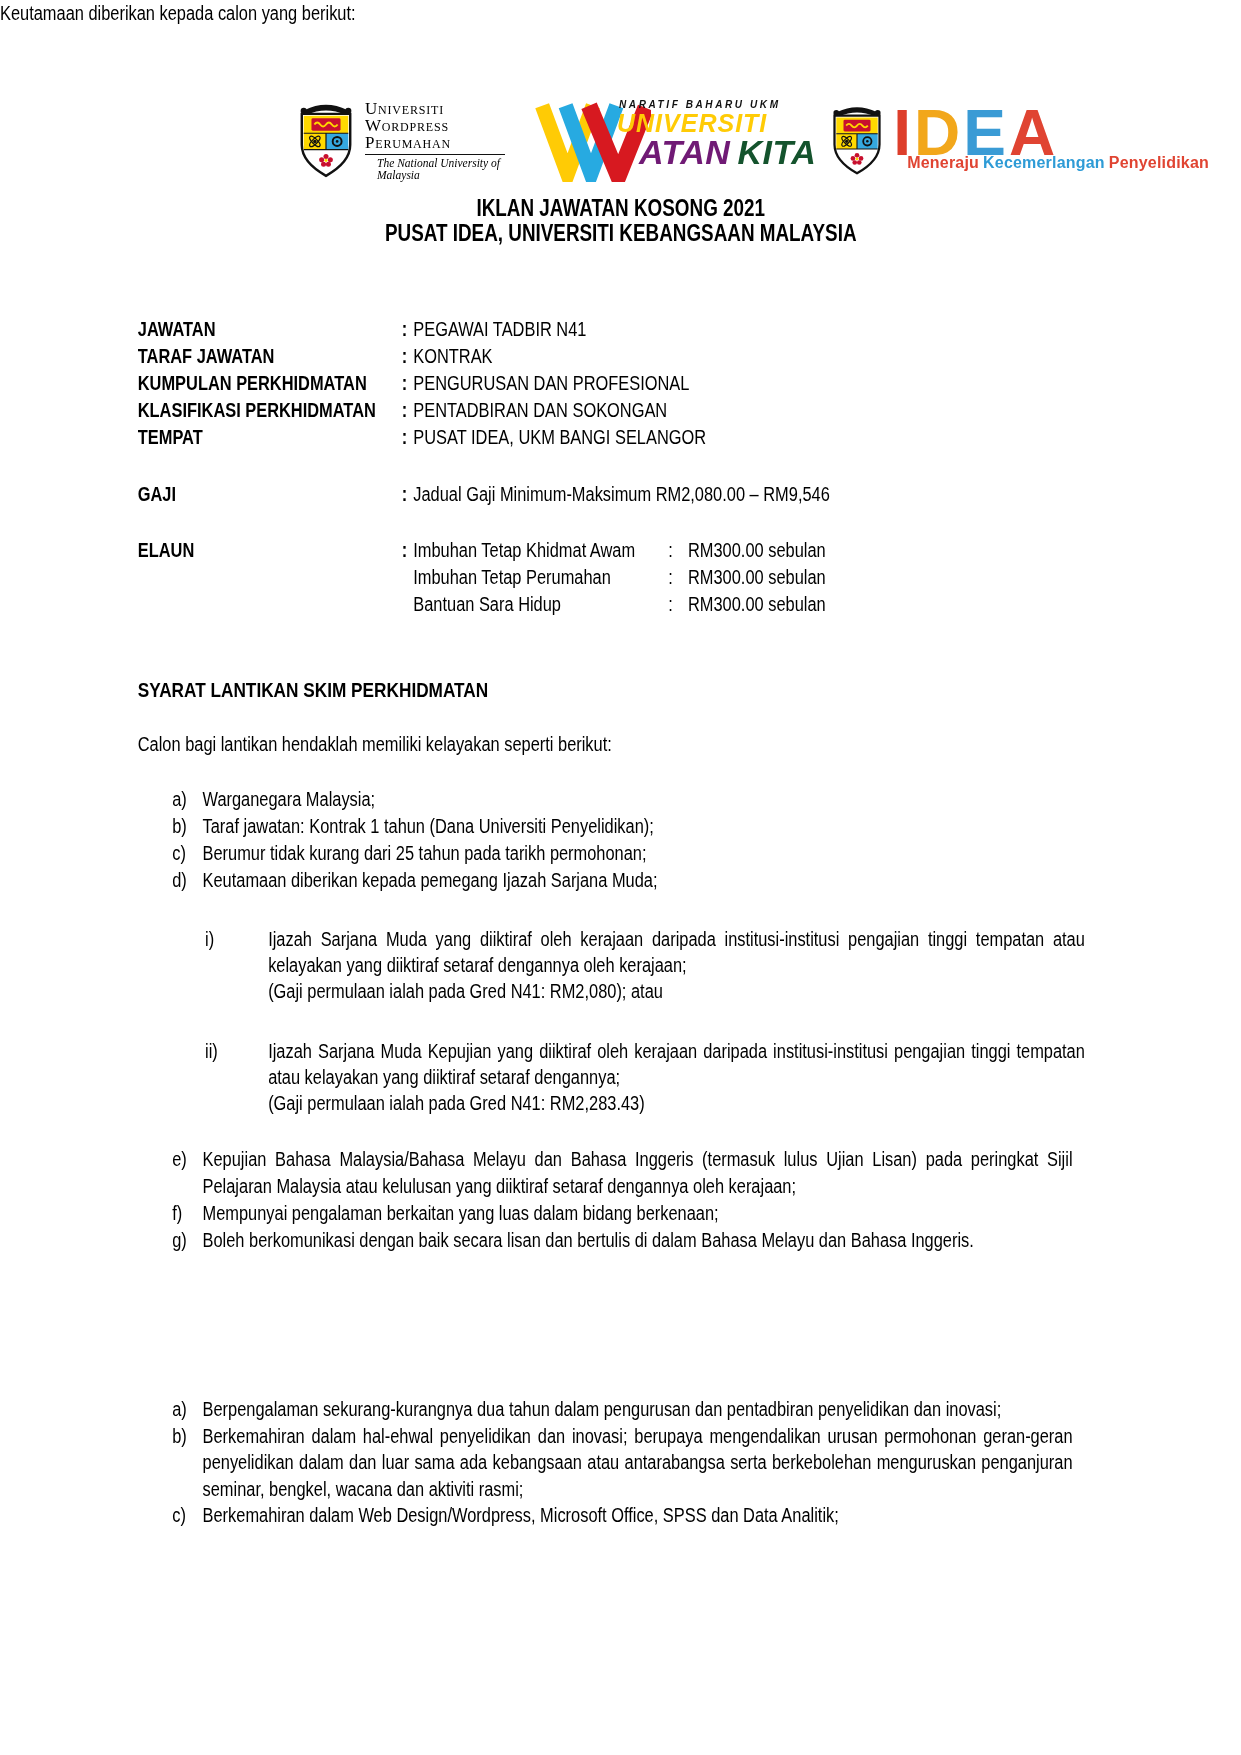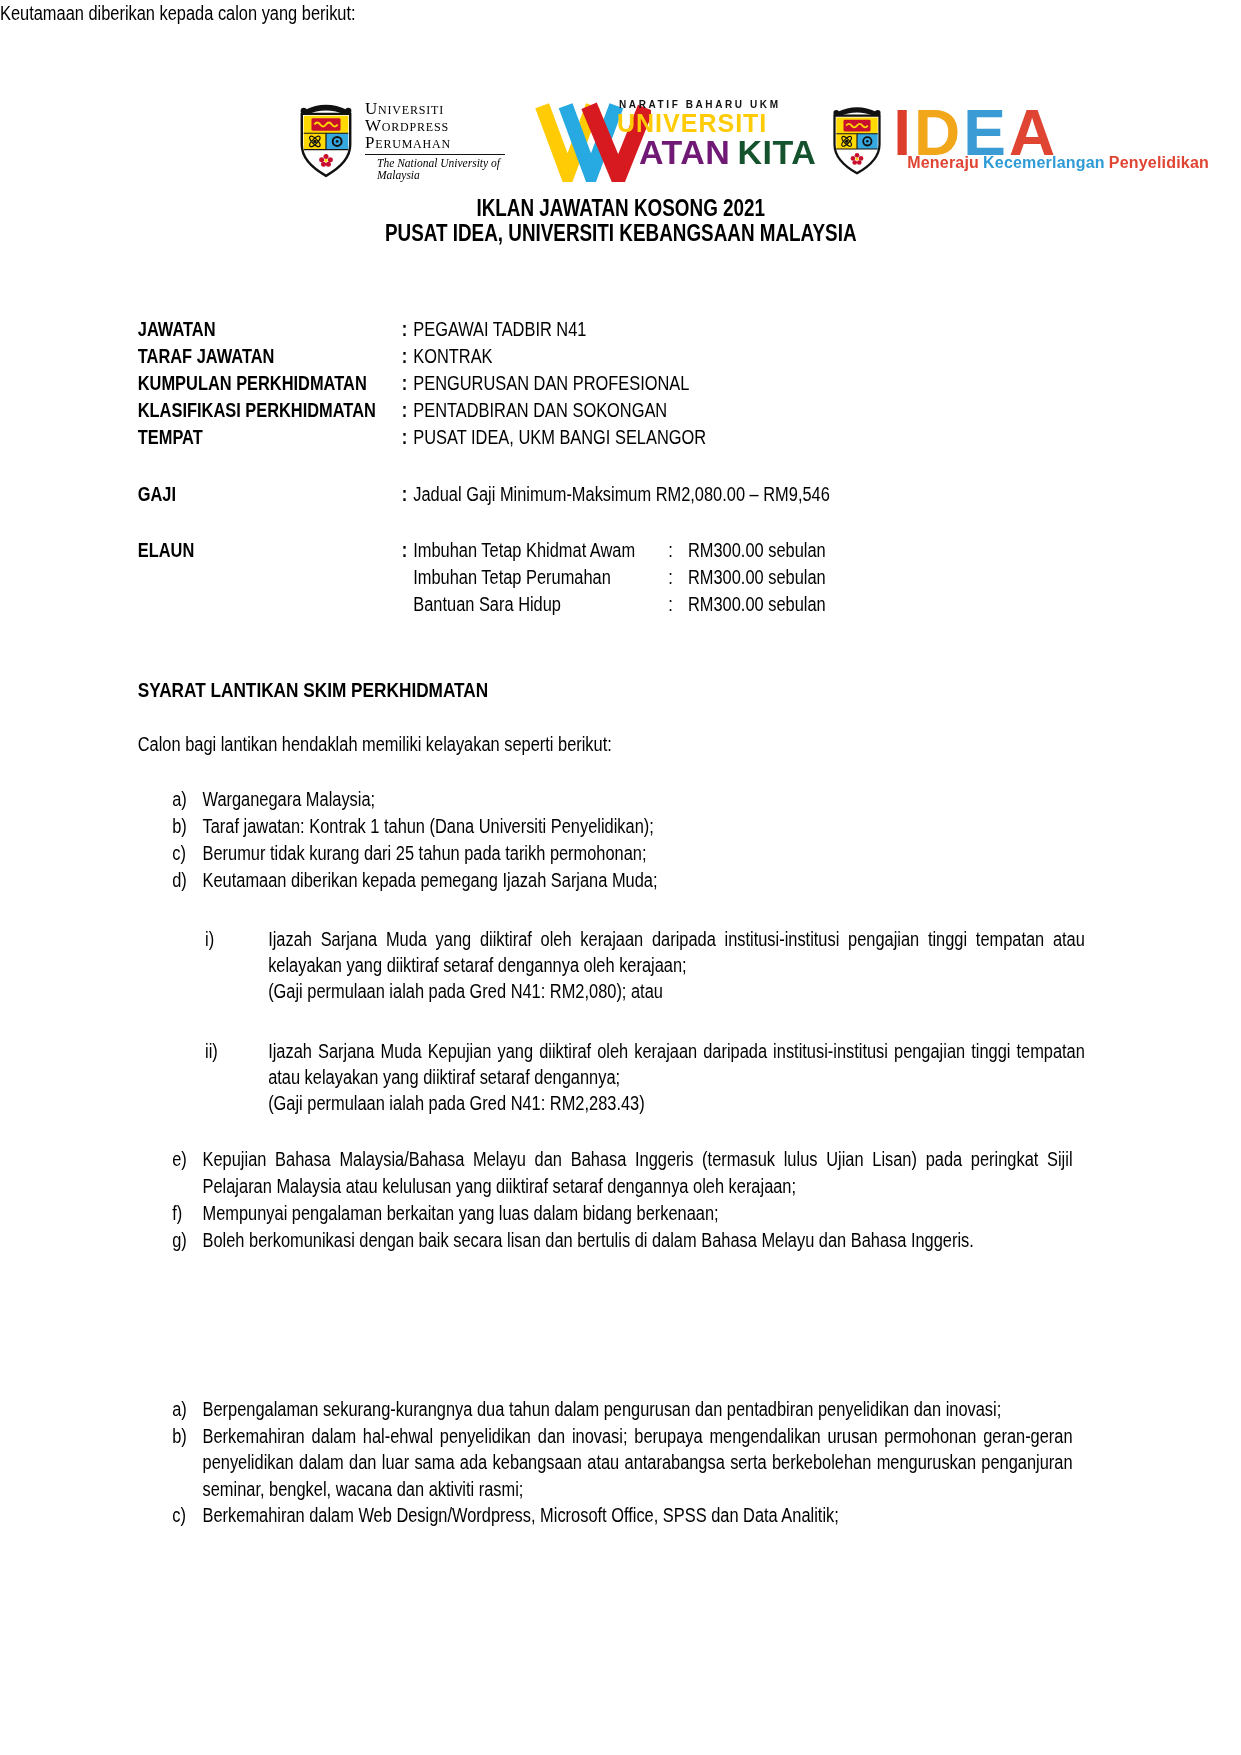--- a/index.html
+++ b/index.html
@@ -8,21 +8,21 @@
 
   
   .logos { position:absolute; top:96px; left:295px; height:88px; display:flex; align-items:center; gap:12px; }
   .ukm-logo { display:flex; align-items:center; gap:8px; }
   .ukm-name { font-family:"Liberation Serif", serif; font-variant-caps:small-caps; font-size:17px;
               line-height:17px; letter-spacing:0.8px; }
   .ukm-rule { width:140px; border-top:1.6px solid #111; margin:3px 0 2px 0; }
   .ukm-tagline { font-family:"Liberation Serif", serif; font-style:italic; font-size:11.5px;
                  line-height:12px; width:142px;margin-left:12px; }
   .watan-logo { display:flex; align-items:flex-start; }
-  .watan-text { margin:1px 0 7px -42px; }
+  .watan-text { margin:1px 0 7px -42px;font-style:italic; }
   .watan-top { font-size:10px; font-weight:bold; letter-spacing:2.6px; color:#111; margin-left:10px; }
   .watan-mid { font-size:25px; font-weight:bold; color:#FFCB05; letter-spacing:1px; margin-left:8px; line-height:26px; }
   .watan-big { font-size:34px; font-weight:bold; line-height:32px; margin-left:30px; letter-spacing:0.5px; }
   .watan-big .atan { color:#701a75; }
   .watan-big .kita { color:#14532d; margin-left:7px; }
   .idea-logo { display:flex; align-items:center; gap:7px; }
   .idea-letters { font-size:64px; font-weight:bold; line-height:50px; letter-spacing:3px; }
   .idea-letters .l0 { color:#DD3E2B; }
   .idea-letters .l1 { color:#F2A71B; }
   .idea-letters .l2 { color:#3A9BD5; }

